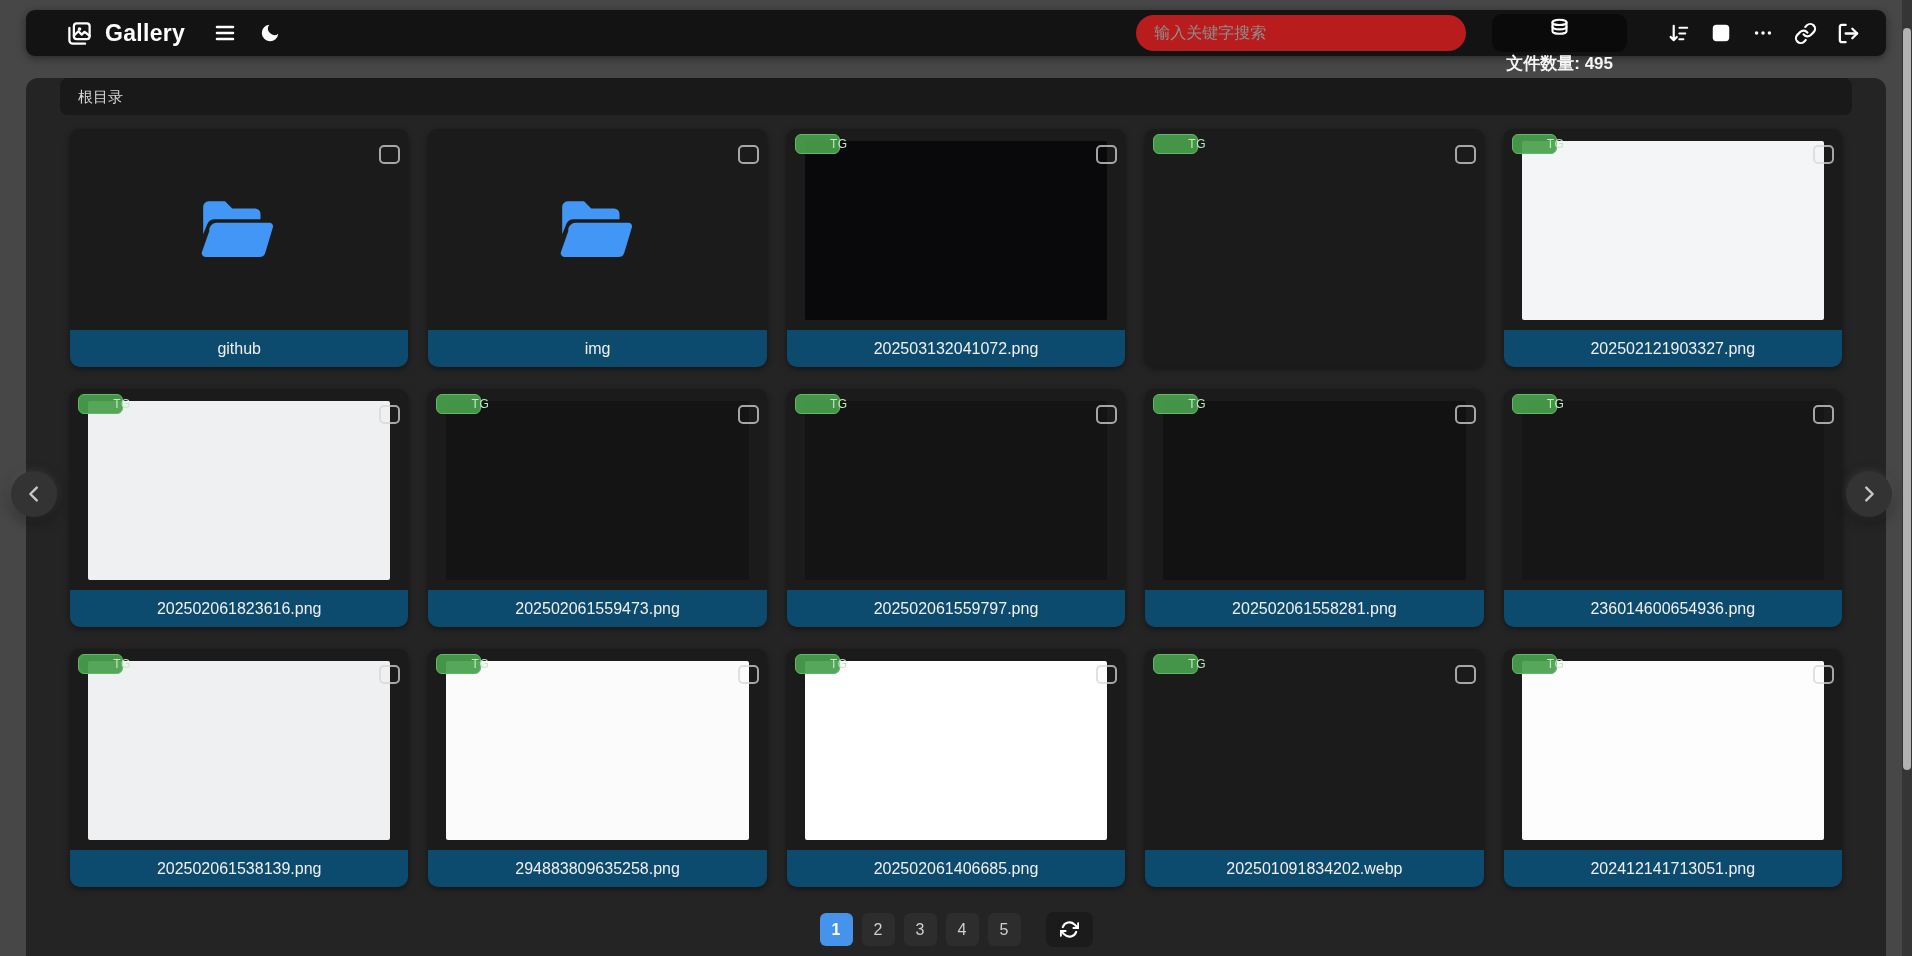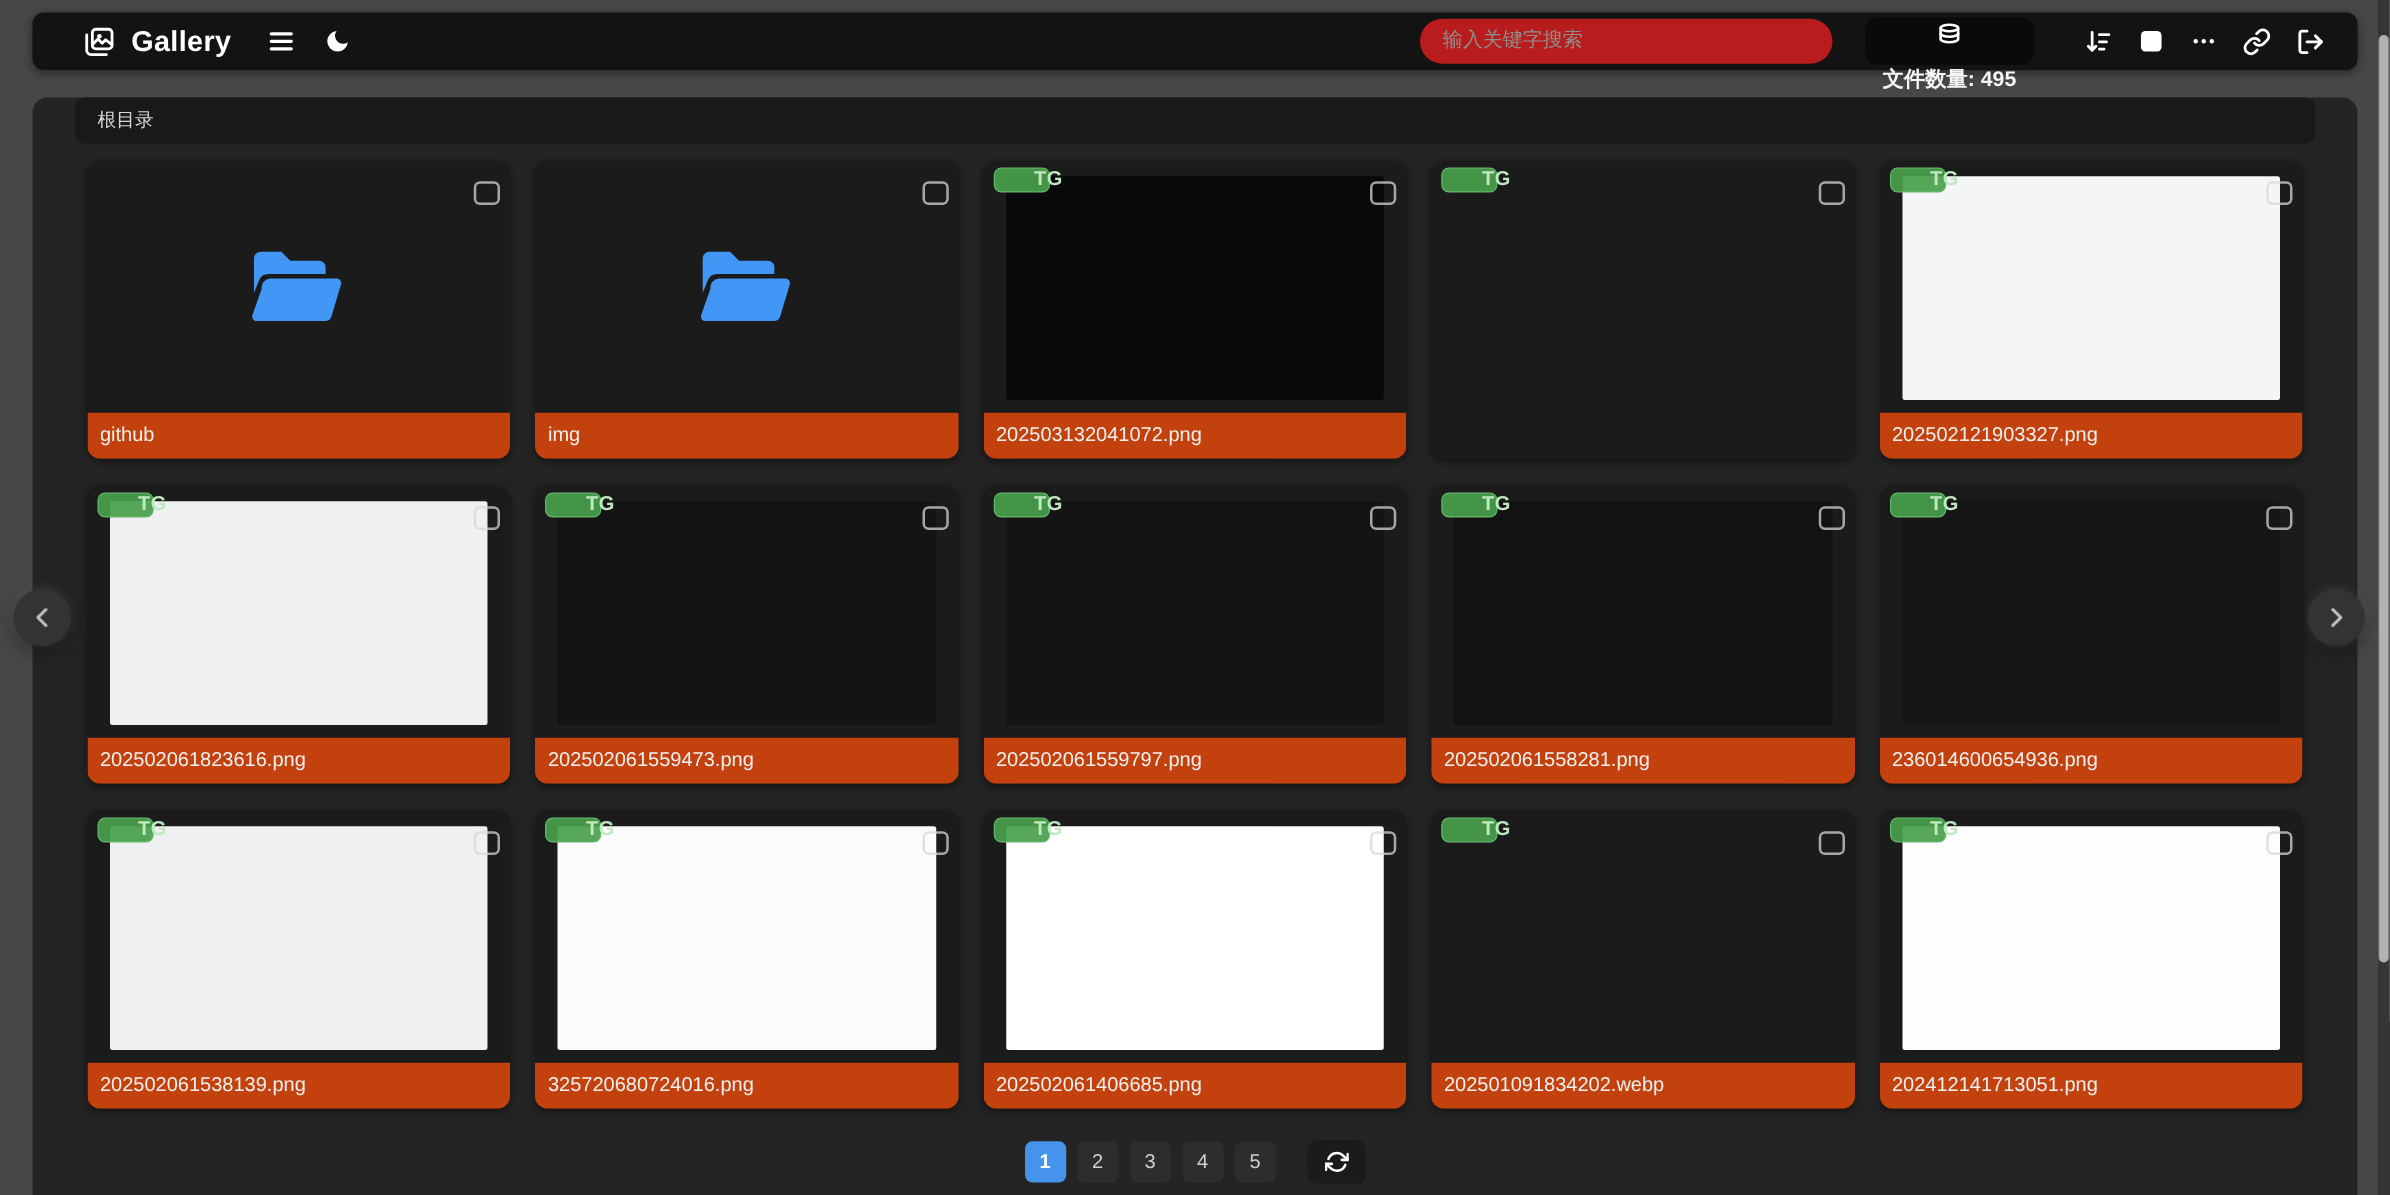--- a/index.html
+++ b/index.html
@@ -61,28 +61,28 @@
     border-radius:10px; overflow:hidden;
     box-shadow:0 2px 7px rgba(0,0,0,.45);
   }
   .thumb { position:relative; height:201px; background:#1b1b1b; }
   .thumb::after { content:""; position:absolute; inset:12px 18px 10px; border-radius:2px;
                   background-repeat:no-repeat; background-image:var(--art,none); background-color:var(--artbg,transparent); }
   .art-folder::after { display:none; }
   .art-folder { display:flex; align-items:center; justify-content:center; }
   .art-folder svg { width:100px; height:86px; }
   .name {
-    height:37px; line-height:37px; background:#c2410c;
-    font-size:16px; color:#f0f0f0;
+    height:37px; line-height:37px; background:#0c4a6e;
+    text-align:center; font-size:16px; color:#f0f0f0;
     padding:0 10px; white-space:nowrap; overflow:hidden; text-overflow:ellipsis;
   }
   .tg-badge {
     position:absolute; top:5px; left:8px; width:32px; height:20px;
     background:rgba(72,160,76,.92); border:1px solid #63b768; border-radius:6px;
-    color:#bfe8c0; font-size:16px; font-weight:bold;
+    color:#bfe8c0; font-size:12px; font-weight:normal;
     display:flex; align-items:center; justify-content:center; letter-spacing:.5px;padding-left:43px;
   }
   .checkbox {
     position:absolute; top:16px; right:8px; width:21px; height:19px;
     border:2px solid rgba(215,215,215,.75); border-radius:5px; background:transparent;
   }
 
   
   .art-imghub-upload { --artbg:#09090b; --art:
     linear-gradient(#e08a3c,#e08a3c) 40% 16px/38px 5px,
@@ -375,21 +375,21 @@
       <div class="card">
     <div class="thumb art-light-settings"></div>
     <span class="tg-badge">TG</span>
     <span class="checkbox"></span>
     <div class="name">202502061538139.png</div>
   </div>
       <div class="card">
     <div class="thumb art-create-app"></div>
     <span class="tg-badge">TG</span>
     <span class="checkbox"></span>
-    <div class="name">325720680724016.png</div>
+    <div class="name">294883809635258.png</div>
   </div>
       <div class="card">
     <div class="thumb art-annotated-doc"></div>
     <span class="tg-badge">TG</span>
     <span class="checkbox"></span>
     <div class="name">202502061406685.png</div>
   </div>
       <div class="card">
     <div class="thumb art-anime-night"></div>
     <span class="tg-badge">TG</span>

